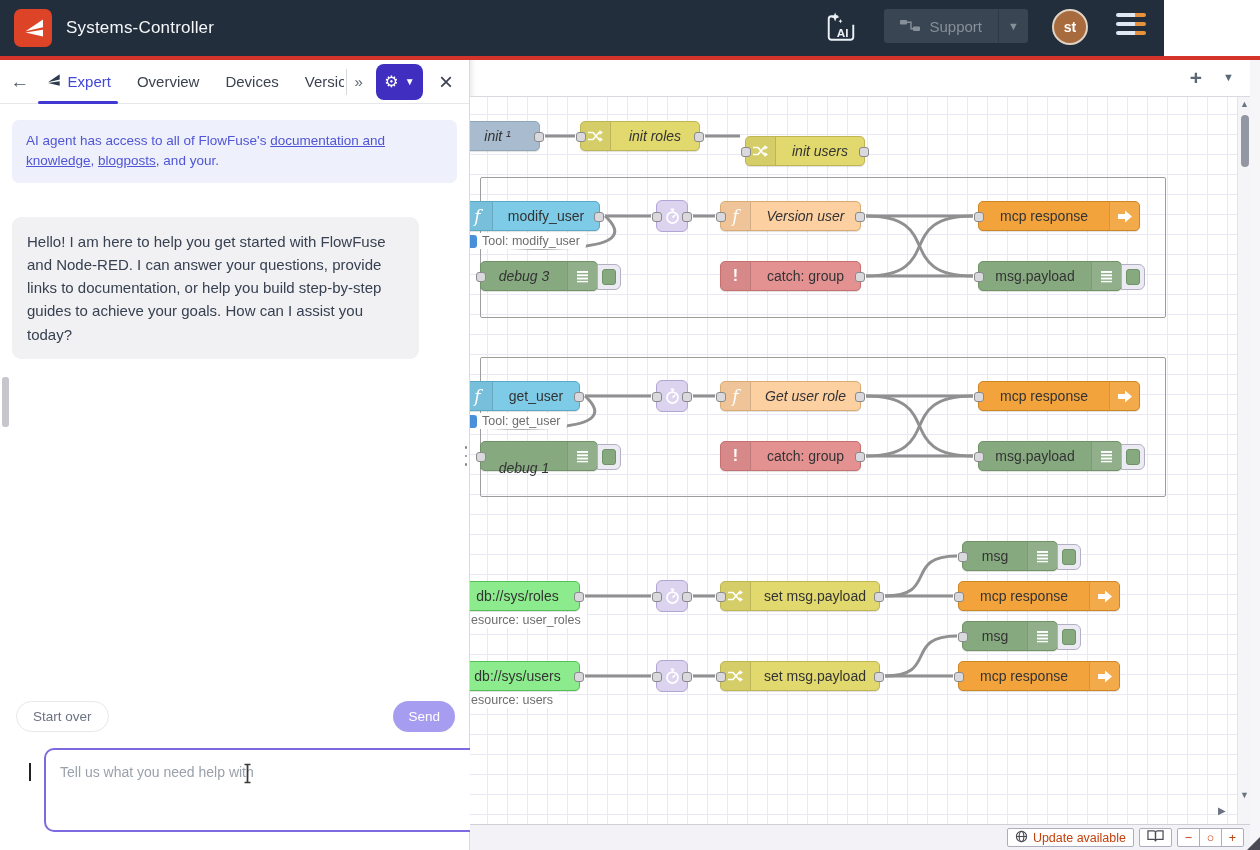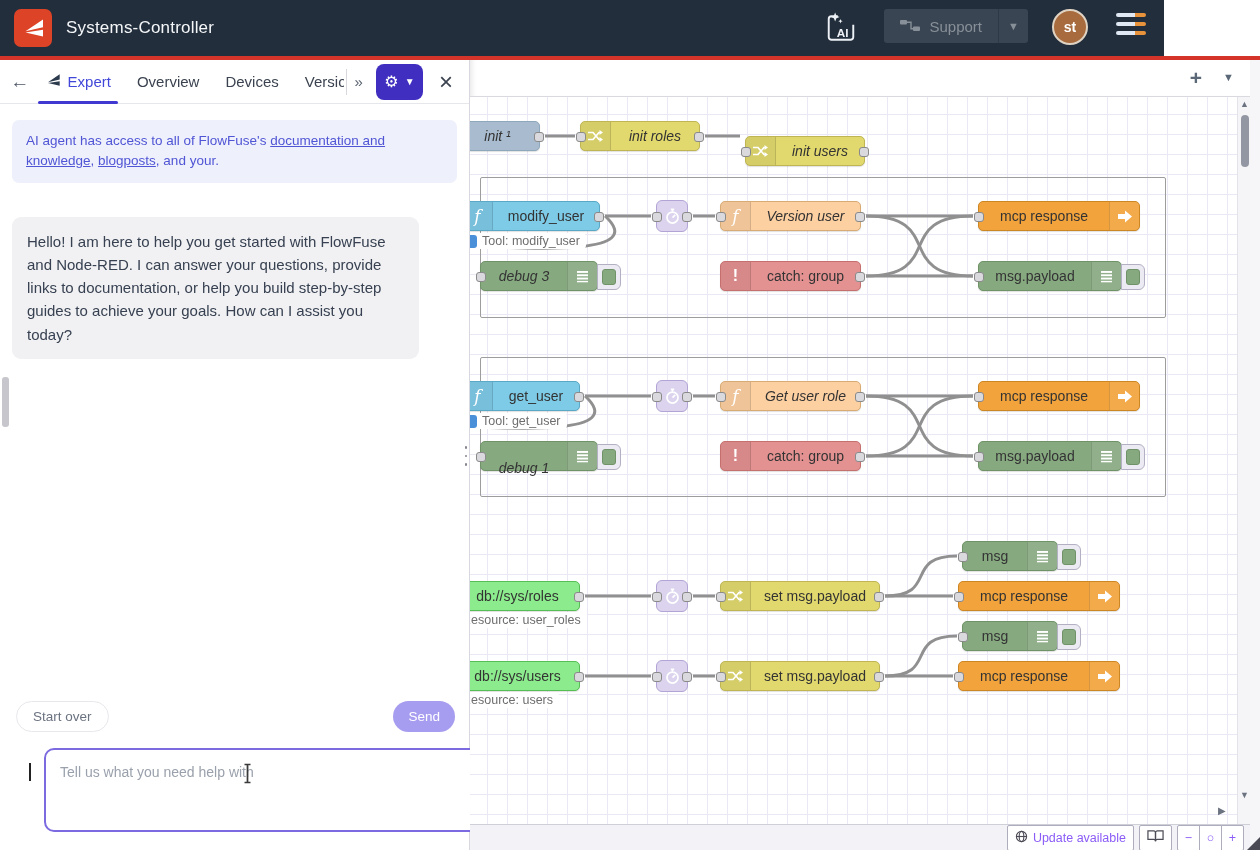--- a/index.html
+++ b/index.html
@@ -84,21 +84,21 @@
 
 
 .v-scroll { position:absolute; left:767px; top:37px; width:13px; height:727px; background:#f5f5f8; border-left:1px solid #e3e3e9; }
 .v-scroll .arr-up { position:absolute; top:2px; left:0; width:13px; text-align:center; font-size:9px; color:#6b7280; cursor:pointer; }
 .v-scroll .arr-dn { position:absolute; bottom:24px; left:0; width:13px; text-align:center; font-size:9px; color:#6b7280; cursor:pointer; }
 .v-thumb { position:absolute; left:2.5px; top:18px; width:8px; height:52px; border-radius:4px; background:#9297a3; cursor:grab; }
 .h-arrow { position:absolute; left:748px; top:745px; font-size:10px; color:#6b7280; cursor:pointer; }
 
 
 .statusbar { position:absolute; left:0; top:764px; width:780px; height:26px; background:#f3f3f7; border-top:1px solid #cfcfd8; display:flex; align-items:center; justify-content:flex-end; gap:5px; padding:0 6px; }
-.sb-btn { height:26px; display:flex; align-items:center; gap:5px; background:#fff; border:1px solid #adadbd; border-radius:2px; padding:0 7px; font-size:12.5px; color:#8b5cf6; cursor:pointer; }
+.sb-btn { height:19px; display:flex; align-items:center; gap:5px; background:#fff; border:1px solid #adadbd; border-radius:2px; padding:0 7px; font-size:12.5px; color:#c2410c; cursor:pointer; }
 .sb-group { display:flex; }
 .sb-group .sb-btn { border-radius:0; margin-left:-1px; width:23px; justify-content:center; padding:0; }
 .sb-group .sb-btn:first-child { border-radius:2px 0 0 2px; margin-left:0; }
 .sb-group .sb-btn:last-child { border-radius:0 2px 2px 0; }
 
 
 .win-scroll { position:absolute; left:1250px; top:60px; width:10px; height:790px; background:#f6f6f8; }
 .win-thumb { position:absolute; left:1.5px; top:377px; width:7px; height:50px; border-radius:3px; background:#c6c6cc; cursor:grab; }
 .corner-wedge { position:absolute; left:1247px; top:837px; width:13px; height:13px; background:#4a4a55; clip-path:polygon(100% 0,100% 100%,0 100%); }
 </style>

